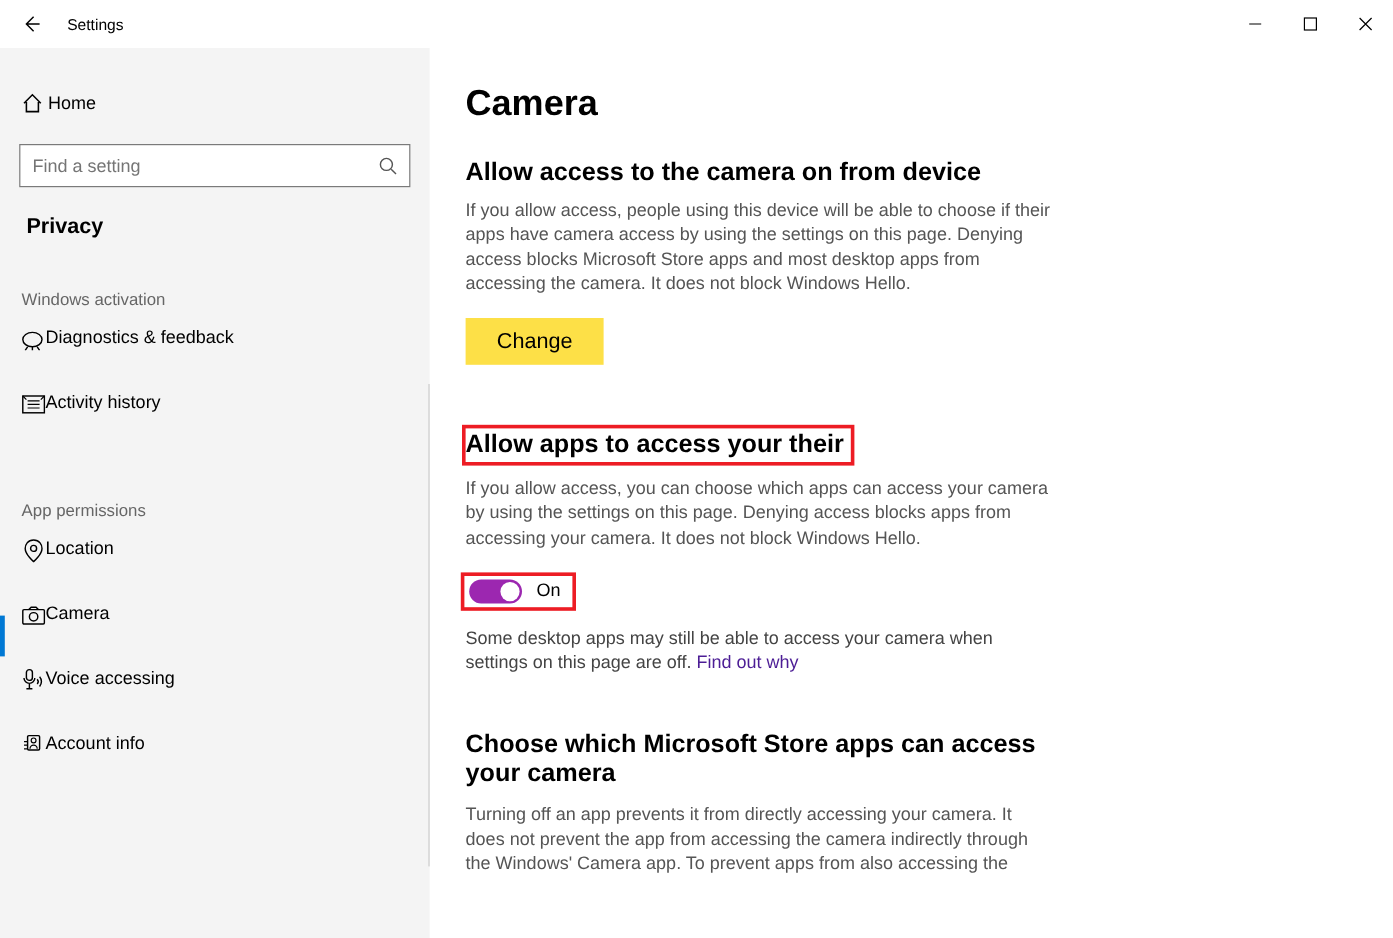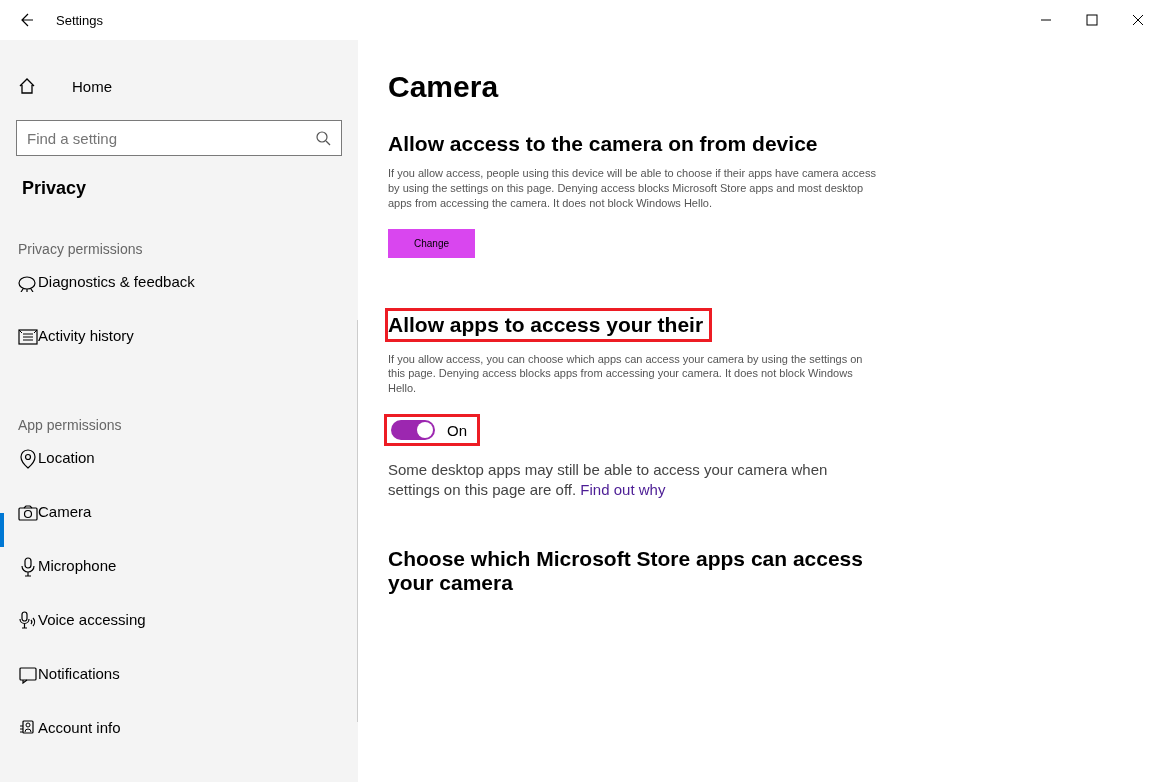--- a/index.html
+++ b/index.html
@@ -4,38 +4,38 @@
 <style>
   * { box-sizing: border-box; margin: 0; padding: 0; }
   body { font-family: "Segoe UI", Arial, sans-serif; background: #fff; color: #000; width: 1161px; height: 782px; overflow: hidden; }
   .titlebar { height: 40px; display: flex; align-items: center; gap: 16px; }
   .tb-left { display: flex; align-items: center; gap: 22px; padding-left: 18px; }
   .tb-title { font-size: 13px; }
   .tb-right { margin-left: auto; display: flex; }
   .tb-btn { width: 46px; height: 40px; display: flex; align-items: center; justify-content: center; }
   .main { display: flex; height: 742px; }
   .sidebar { width: 358px; background: #f4f4f4; padding-top: 26px; position: relative; }
-  .home-row { display: flex; align-items: center; gap: 36px; padding: 0 18px; height: 40px; margin-bottom: 14px; font-size: 15px; }
+  .home-row { display: flex; align-items: center; gap: 4px; padding: 0 18px; height: 40px; margin-bottom: 14px; font-size: 15px; }
   .search-wrap { margin: 0 16px 22px 16px; height: 36px; border: 1px solid #7a7a7a; background: #fff; display: flex; align-items: center; padding: 0 10px; }
   .search-input { flex: 1; border: none; outline: none; font-size: 15px; color: #701a75; }
   .crumb { font-size: 18px; font-weight: 600; padding: 0 22px; margin-bottom: 42px; }
   .section-label { font-size: 14px; color: #666; padding: 0 18px; margin-bottom: 16px; }
   .nav { list-style: none; }
   .nav li { height: 54px; display: flex; align-items: flex-start; padding: 0 18px; font-size: 15px; position: relative; }
   .nav li.active::before { content: ""; position: absolute; left: 0; top: 10px; bottom: 10px; width: 4px; background: #0078d4; }
   .nav .ic { width: 20px; height: 20px; display: flex; align-items: center; justify-content: center; }
   .gap { height: 36px; }
   .divider-right { position: absolute; right: 0; top: 280px; bottom: 60px; width: 1px; background: #ccc; }
 
   .content { flex: 1; padding: 30px 30px 0 30px; overflow: hidden; }
   h1 { font-size: 30px; font-weight: 600; margin-bottom: 28px; }
   h2 { font-size: 21px; font-weight: 600; margin-bottom: 10px; }
-  .desc { font-size: 11px; color: #555; max-width: 490px; line-height: 1.35; margin-bottom: 18px; }
+  .desc { font-size: 15px; color: #555; max-width: 490px; line-height: 1.35; margin-bottom: 18px; }
   .status { font-size: 15px; margin-bottom: 8px; }
-  .change-btn { background: #d946ef; border: none; color: #000; font-size: 10px; padding: 9px 26px; margin-bottom: 50px; }
+  .change-btn { background: #fde047; border: none; color: #000; font-size: 18px; padding: 9px 26px; margin-bottom: 50px; }
   .hl-red { border: 3px solid #ed1c24; display: inline-block; padding: 2px 6px 2px 0; margin-left: -3px; }
   .hl-red-box { border: 3px solid #ed1c24; display: inline-flex; align-items: center; padding: 3px 10px 3px 4px; margin-left: -4px; margin-bottom: 14px; }
   .toggle { width: 44px; height: 20px; border-radius: 10px; background: #9c27b0; position: relative; margin-right: 12px; }
   .toggle .knob { position: absolute; right: 2px; top: 2px; width: 16px; height: 16px; border-radius: 50%; background: #fff; }
   .toggle-label { font-size: 15px; }
   .desc2 { font-size: 15px; color: #444; max-width: 490px; line-height: 1.35; margin-bottom: 46px; }
   .link { color: #4c1d95; }
   svg { display: block; }
 </style>
 </head>
@@ -85,21 +85,21 @@
       <span class="ic">
         <svg width="16" height="16" viewBox="0 0 16 16">
             <circle cx="7" cy="7" r="5" stroke="#555" stroke-width="1.2" fill="none"></circle>
             <path d="M11 11 L15 15" stroke="#555" stroke-width="1.2"></path>
           </svg>
       </span>
     </div>
 
     <div class="crumb">Privacy</div>
 
-    <div class="section-label">Privacy permissions</div>
+    <div class="section-label">Windows activation</div>
     <ul class="nav">
       <li>
         <span class="ic">
           <svg width="20" height="18" viewBox="0 0 20 18">
               <path d="M1 9a8 6 0 1 0 16 0a8 6 0 1 0 -16 0 M5 15 L3 18 M9 15 L9 18 M13 15 L15 18" stroke="#000" stroke-width="1.2" fill="none"></path>
             </svg>
         </span>
         <span>Diagnostics &amp; feedback</span>
       </li>
       <li>
@@ -130,45 +130,27 @@
           <svg width="20" height="16" viewBox="0 0 20 16">
               <rect x="1" y="3" width="18" height="12" rx="1" stroke="#000" stroke-width="1.2" fill="none"></rect>
               <path d="M6 3 L8 1 H12 L14 3" stroke="#000" stroke-width="1.2" fill="none"></path>
               <circle cx="10" cy="9" r="3.5" stroke="#000" stroke-width="1.2" fill="none"></circle>
             </svg>
         </span>
         <span>Camera</span>
       </li>
       <li>
         <span class="ic">
-          <svg width="14" height="20" viewBox="0 0 14 20">
-              <rect x="4" y="1" width="6" height="10" rx="3" stroke="#000" stroke-width="1.2" fill="none"></rect>
-              <path d="M1 9 a6 6 0 0 0 12 0 M7 15 V19 M4 19 H10" stroke="#000" stroke-width="1.2" fill="none"></path>
-            </svg>
-        </span>
-        <span>Microphone</span>
-      </li>
-      <li>
-        <span class="ic">
           <svg width="18" height="20" viewBox="0 0 18 20">
               <rect x="3" y="1" width="5" height="9" rx="2.5" stroke="#000" stroke-width="1.2" fill="none"></rect>
               <path d="M1 8 a4.5 4.5 0 0 0 9 0 M5.5 13 V17 M3 17 H8" stroke="#000" stroke-width="1.2" fill="none"></path>
               <path d="M12 9 a3 3 0 0 1 0 4 M14 7 a6 6 0 0 1 0 8" stroke="#000" stroke-width="1.2" fill="none"></path>
             </svg>
         </span>
         <span>Voice accessing</span>
-      </li>
-      <li>
-        <span class="ic">
-          <svg width="18" height="18" viewBox="0 0 18 18">
-              <rect x="1" y="2" width="16" height="12" rx="1" stroke="#000" stroke-width="1.2" fill="none"></rect>
-              <path d="M4 14 L4 17 L8 14" stroke="#000" stroke-width="1.2" fill="none"></path>
-            </svg>
-        </span>
-        <span>Notifications</span>
       </li>
       <li>
         <span class="ic">
           <svg width="18" height="18" viewBox="0 0 18 18">
               <rect x="4" y="1" width="10" height="12" rx="1" stroke="#000" stroke-width="1.2" fill="none"></rect>
               <circle cx="9" cy="5" r="2" stroke="#000" stroke-width="1" fill="none"></circle>
               <path d="M6 12 a3 3 0 0 1 6 0 M1 6 H4 M1 9 H4 M1 12 H4" stroke="#000" stroke-width="1" fill="none"></path>
             </svg>
         </span>
         <span>Account info</span>
@@ -196,14 +178,15 @@
           <div class="knob"></div>
         </div>
       <span class="toggle-label">On</span>
     </div>
 
     <p class="desc2">
       <span>Some desktop apps may still be able to access your camera when settings on this page are off. </span><span class="link">Find out why</span>
     </p>
 
     <h2 style="max-width:490px;margin-bottom:12px;">Choose which Microsoft Store apps can access your camera</h2>
+    <p class="desc">Turning off an app prevents it from directly accessing your camera. It does not prevent the app from accessing the camera indirectly through the Windows' Camera app. To prevent apps from also accessing the</p>
   </div>
 </div>
 
 </body></html>

